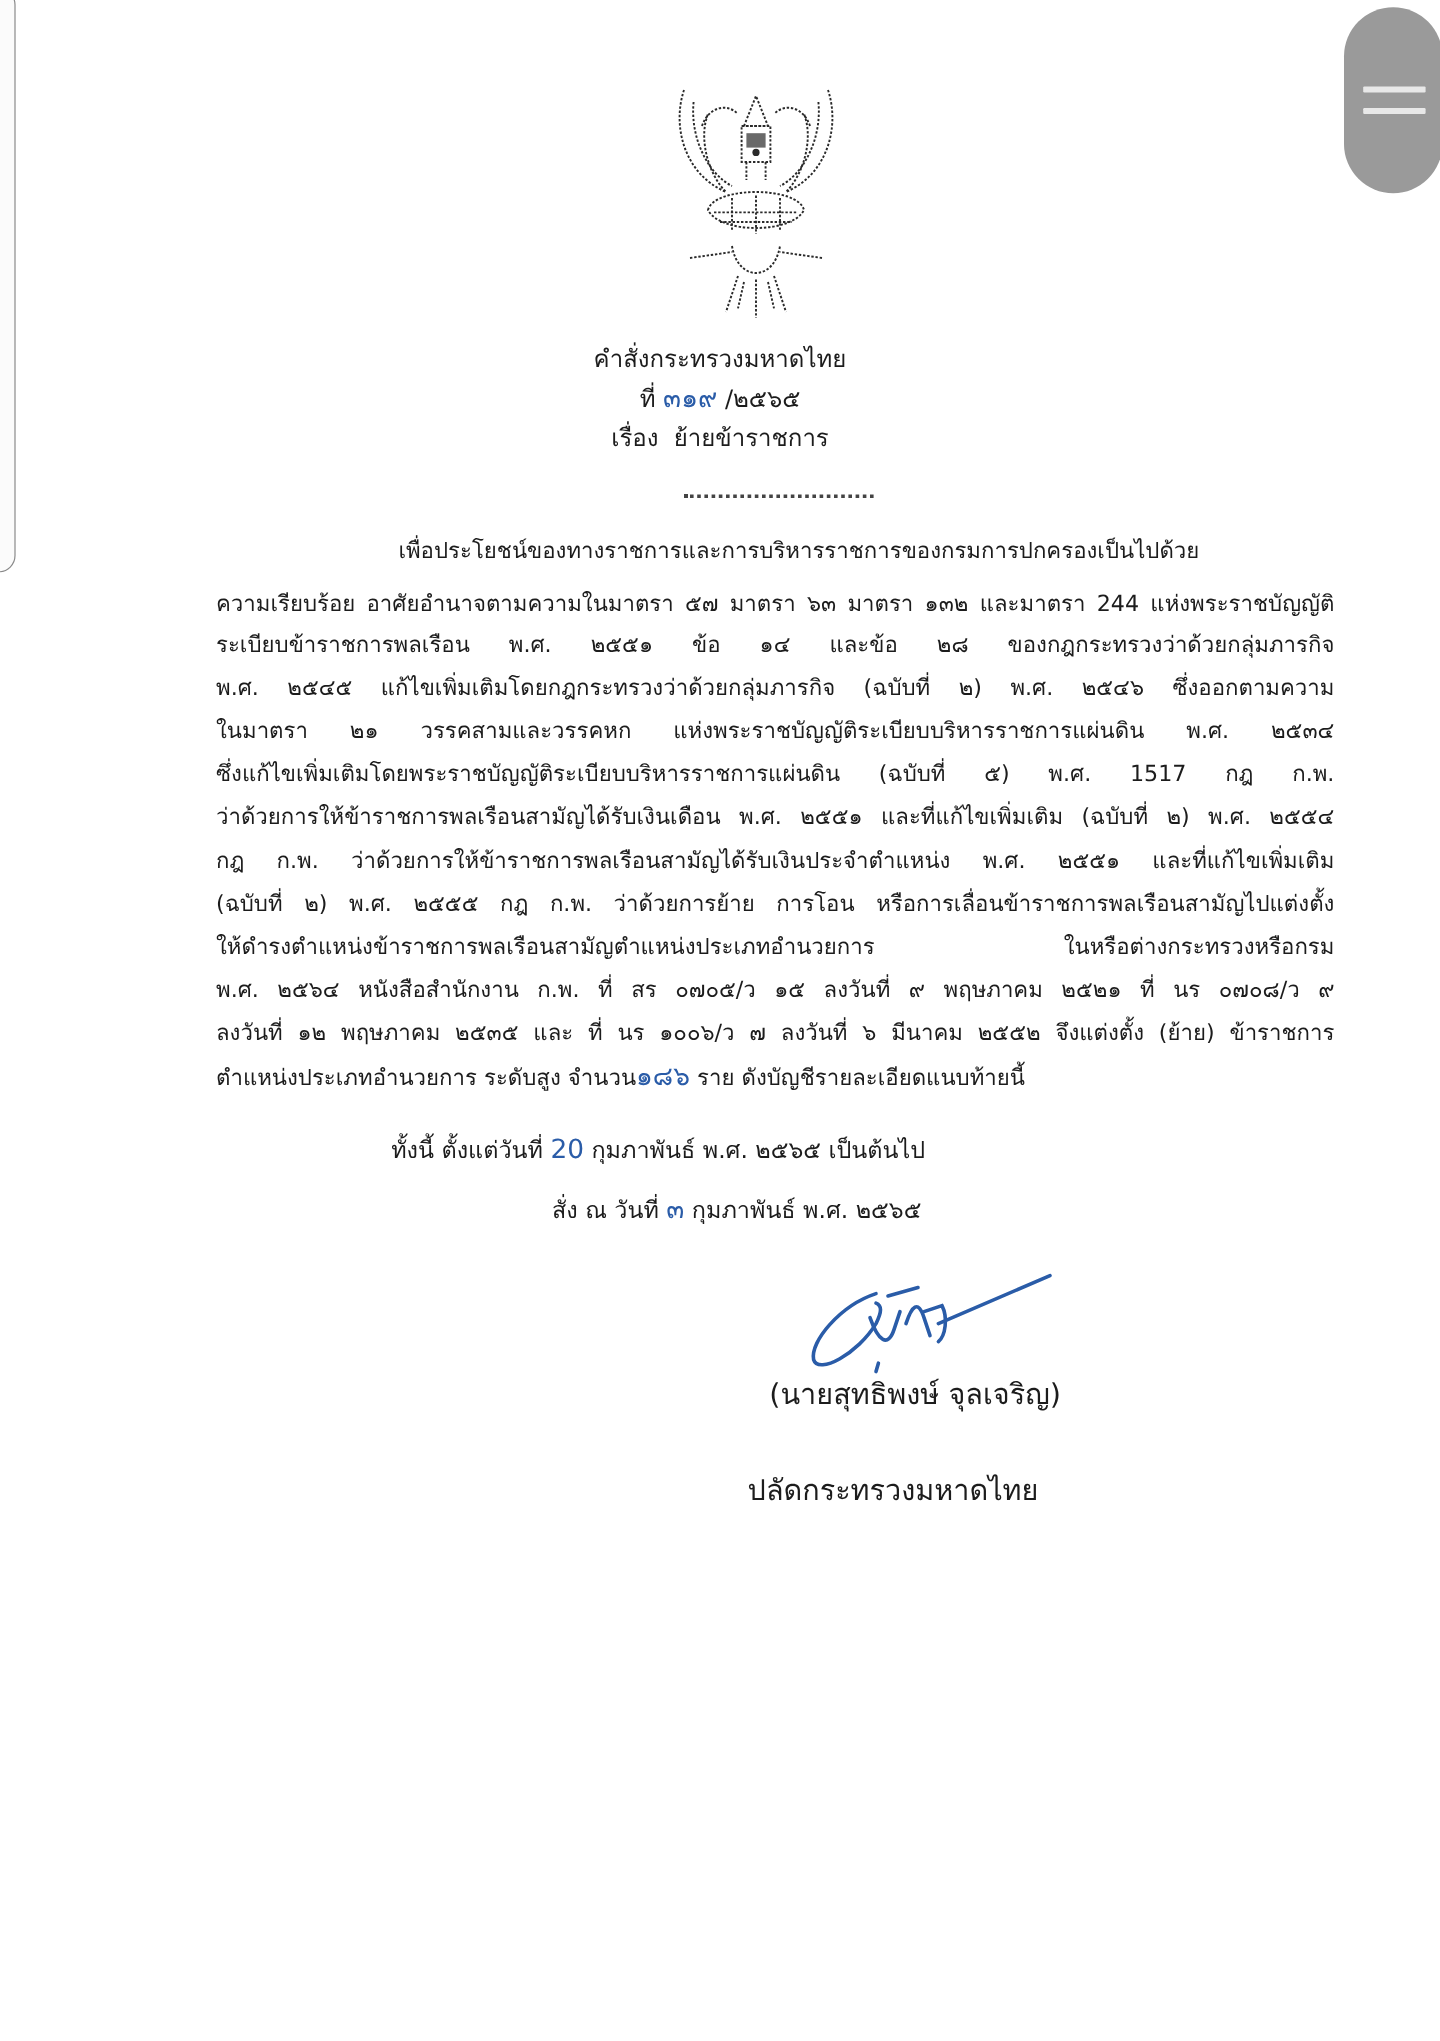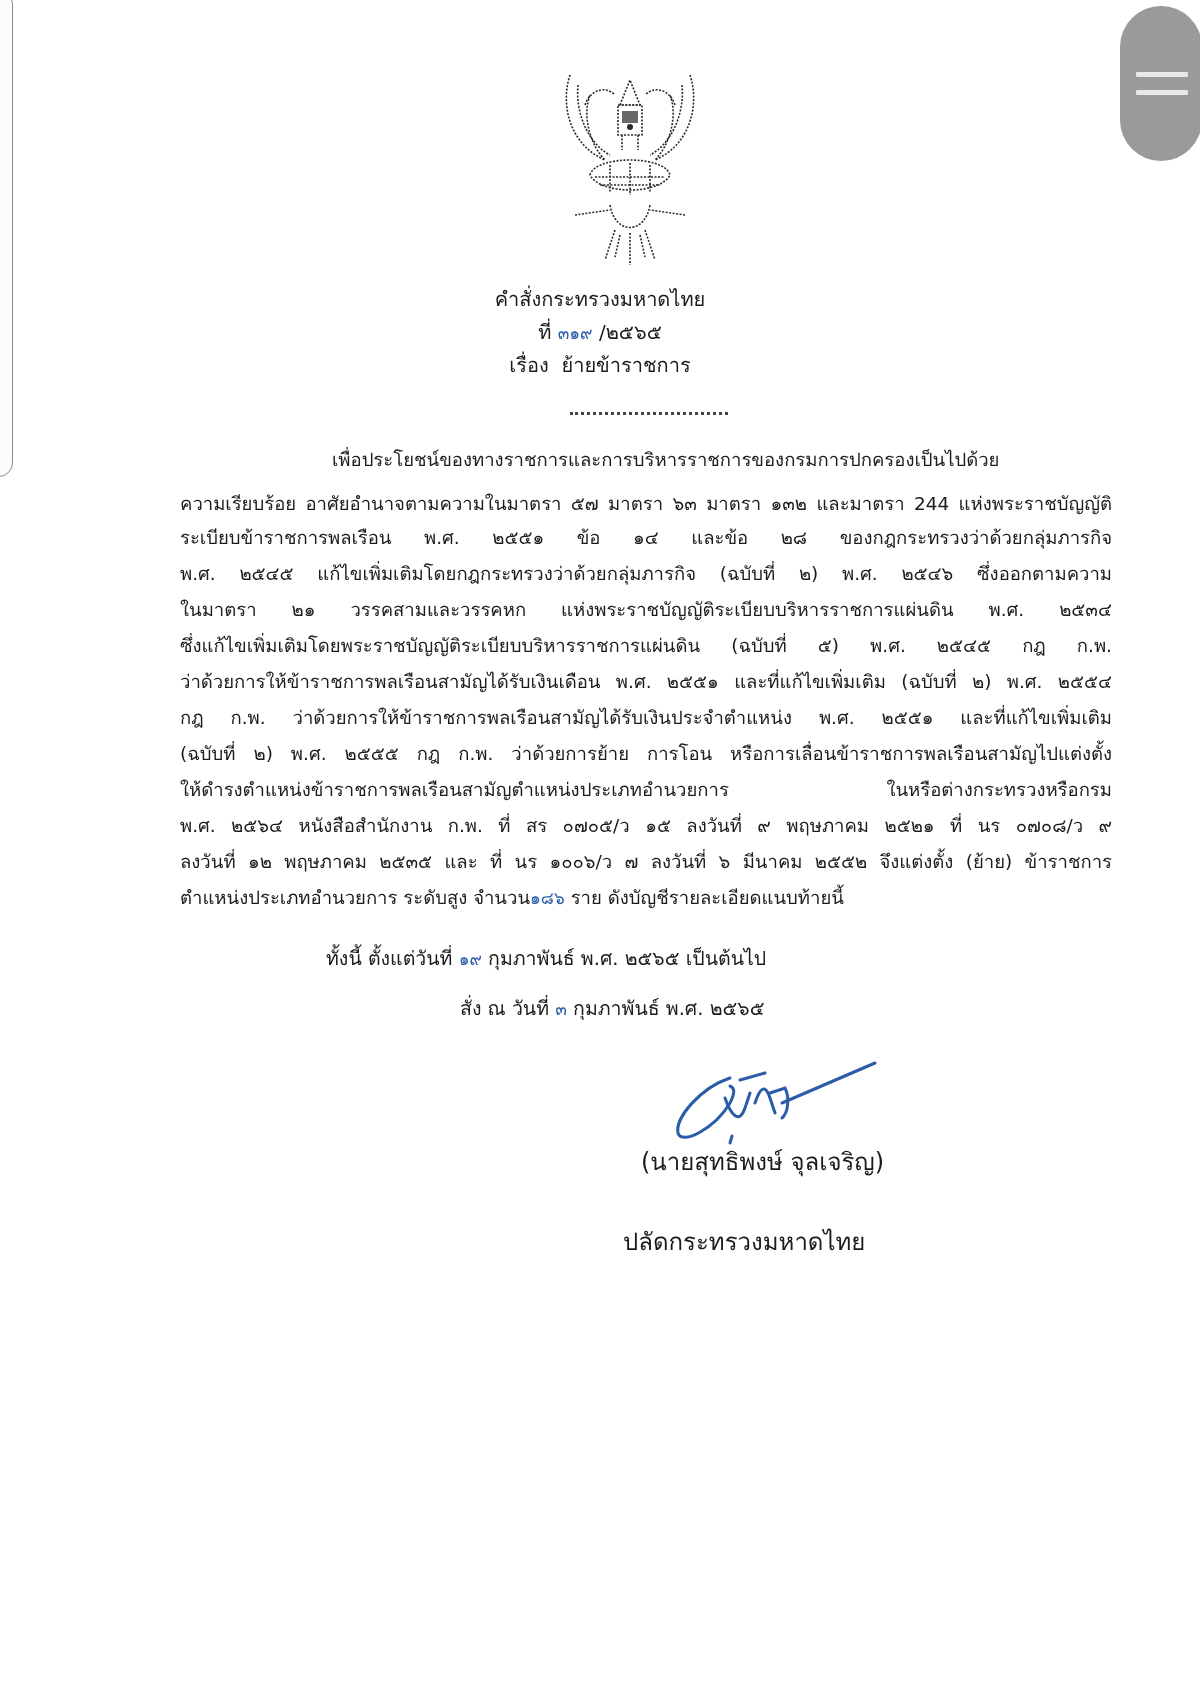--- a/index.html
+++ b/index.html
@@ -18,21 +18,21 @@
     background:#9a9a9a; border-radius:41px;
   }
   .scroll-handle .bar {
     position:absolute; left:16px; width:52px; height:5px; background:#e8e8e8; border-radius:1px;
   }
   .emblem { position:absolute; left:560px; top:65px; width:140px; height:205px; }
   .hdr { position:absolute; left:0; width:1200px; text-align:center; font-size:20px; line-height:30px; }
   .hdr.l1 { top:284px; left:0; }
   .hdr.l2 { top:317px; }
   .hdr.l3 { top:350px; }
-  .ink { color:#2a5ca8; font-size:17px; }
+  .ink { color:#2a5ca8; font-size:22px; }
   .dots {
     position:absolute; left:570px; top:408px; width:158px; height:4px;
     border-bottom:3px dotted #444;
   }
   .body-line {
     position:absolute; left:180px; width:932px; font-size:18.5px; line-height:28px;
     white-space:nowrap; text-align:justify; text-align-last:justify;
   }
   .body-line.first { left:332px; width:780px; }
   .body-line.last { text-align-last:left; }
@@ -86,33 +86,33 @@
   <span>เรื่อง</span>&nbsp;
   <span>ย้ายข้าราชการ</span>
 </div>
 <div class="dots"></div>
 
 <div class="body-line first" style="top:446px">เพื่อประโยชน์ของทางราชการและการบริหารราชการของกรมการปกครองเป็นไปด้วย</div>
 <div class="body-line" style="top:490px">ความเรียบร้อย อาศัยอำนาจตามความในมาตรา ๕๗ มาตรา ๖๓ มาตรา ๑๓๒  และมาตรา 244 แห่งพระราชบัญญัติ</div>
 <div class="body-line" style="top:524px">ระเบียบข้าราชการพลเรือน พ.ศ. ๒๕๕๑ ข้อ ๑๔ และข้อ ๒๘ ของกฎกระทรวงว่าด้วยกลุ่มภารกิจ</div>
 <div class="body-line" style="top:560px">พ.ศ. ๒๕๔๕ แก้ไขเพิ่มเติมโดยกฎกระทรวงว่าด้วยกลุ่มภารกิจ (ฉบับที่ ๒) พ.ศ. ๒๕๔๖ ซึ่งออกตามความ</div>
 <div class="body-line" style="top:596px">ในมาตรา ๒๑ วรรคสามและวรรคหก แห่งพระราชบัญญัติระเบียบบริหารราชการแผ่นดิน พ.ศ. ๒๕๓๔</div>
-<div class="body-line" style="top:632px">ซึ่งแก้ไขเพิ่มเติมโดยพระราชบัญญัติระเบียบบริหารราชการแผ่นดิน (ฉบับที่ ๕) พ.ศ. ๒๕๔๕ กฎ ก.พ.</div>
+<div class="body-line" style="top:632px">ซึ่งแก้ไขเพิ่มเติมโดยพระราชบัญญัติระเบียบบริหารราชการแผ่นดิน (ฉบับที่ ๕) พ.ศ. 1517 กฎ ก.พ.</div>
 <div class="body-line" style="top:668px">ว่าด้วยการให้ข้าราชการพลเรือนสามัญได้รับเงินเดือน พ.ศ. ๒๕๕๑ และที่แก้ไขเพิ่มเติม (ฉบับที่ ๒) พ.ศ. ๒๕๕๔</div>
 <div class="body-line" style="top:704px">กฎ ก.พ. ว่าด้วยการให้ข้าราชการพลเรือนสามัญได้รับเงินประจำตำแหน่ง พ.ศ. ๒๕๕๑ และที่แก้ไขเพิ่มเติม</div>
 <div class="body-line" style="top:740px">(ฉบับที่ ๒) พ.ศ. ๒๕๕๕ กฎ ก.พ. ว่าด้วยการย้าย การโอน หรือการเลื่อนข้าราชการพลเรือนสามัญไปแต่งตั้ง</div>
 <div class="body-line" style="top:776px">ให้ดำรงตำแหน่งข้าราชการพลเรือนสามัญตำแหน่งประเภทอำนวยการ ในหรือต่างกระทรวงหรือกรม</div>
 <div class="body-line" style="top:812px">พ.ศ. ๒๕๖๔ หนังสือสำนักงาน ก.พ. ที่ สร ๐๗๐๕/ว ๑๕ ลงวันที่ ๙ พฤษภาคม ๒๕๒๑ ที่ นร ๐๗๐๘/ว ๙</div>
 <div class="body-line" style="top:848px">ลงวันที่ ๑๒ พฤษภาคม ๒๕๓๕ และ ที่ นร ๑๐๐๖/ว ๗  ลงวันที่ ๖ มีนาคม ๒๕๕๒ จึงแต่งตั้ง (ย้าย) ข้าราชการ</div>
 <div class="body-line last" style="top:884px">
   <span>ตำแหน่งประเภทอำนวยการ ระดับสูง จำนวน</span><span class="ink">๑๘๖</span><span> ราย ดังบัญชีรายละเอียดแนบท้ายนี้</span>
 </div>
 
 <div class="close-line" style="left:326px; top:944px">
-  <span>ทั้งนี้ ตั้งแต่วันที่ </span><span class="ink">๑๙</span><span>  กุมภาพันธ์ พ.ศ. ๒๕๖๕ เป็นต้นไป</span>
+  <span>ทั้งนี้ ตั้งแต่วันที่ </span><span class="ink">20</span><span>  กุมภาพันธ์ พ.ศ. ๒๕๖๕ เป็นต้นไป</span>
 </div>
 <div class="close-line" style="left:460px; top:994px">
   <span>สั่ง  ณ  วันที่ </span><span class="ink">๓</span><span>  กุมภาพันธ์ พ.ศ. ๒๕๖๕</span>
 </div>
 
 <svg class="signature" viewBox="0 0 210 90">
   <g fill="none" stroke="#2a5ca8" stroke-width="3" stroke-linecap="round">
     <path d="M60 20 C 30 30, 5 60, 8 75 C 12 88, 45 70, 60 45 C 65 35, 65 30, 60 28"></path>
     <path d="M55 40 C 62 60, 70 65, 75 50 L 80 35"></path>
     <path d="M62 78 L 60 85"></path>

